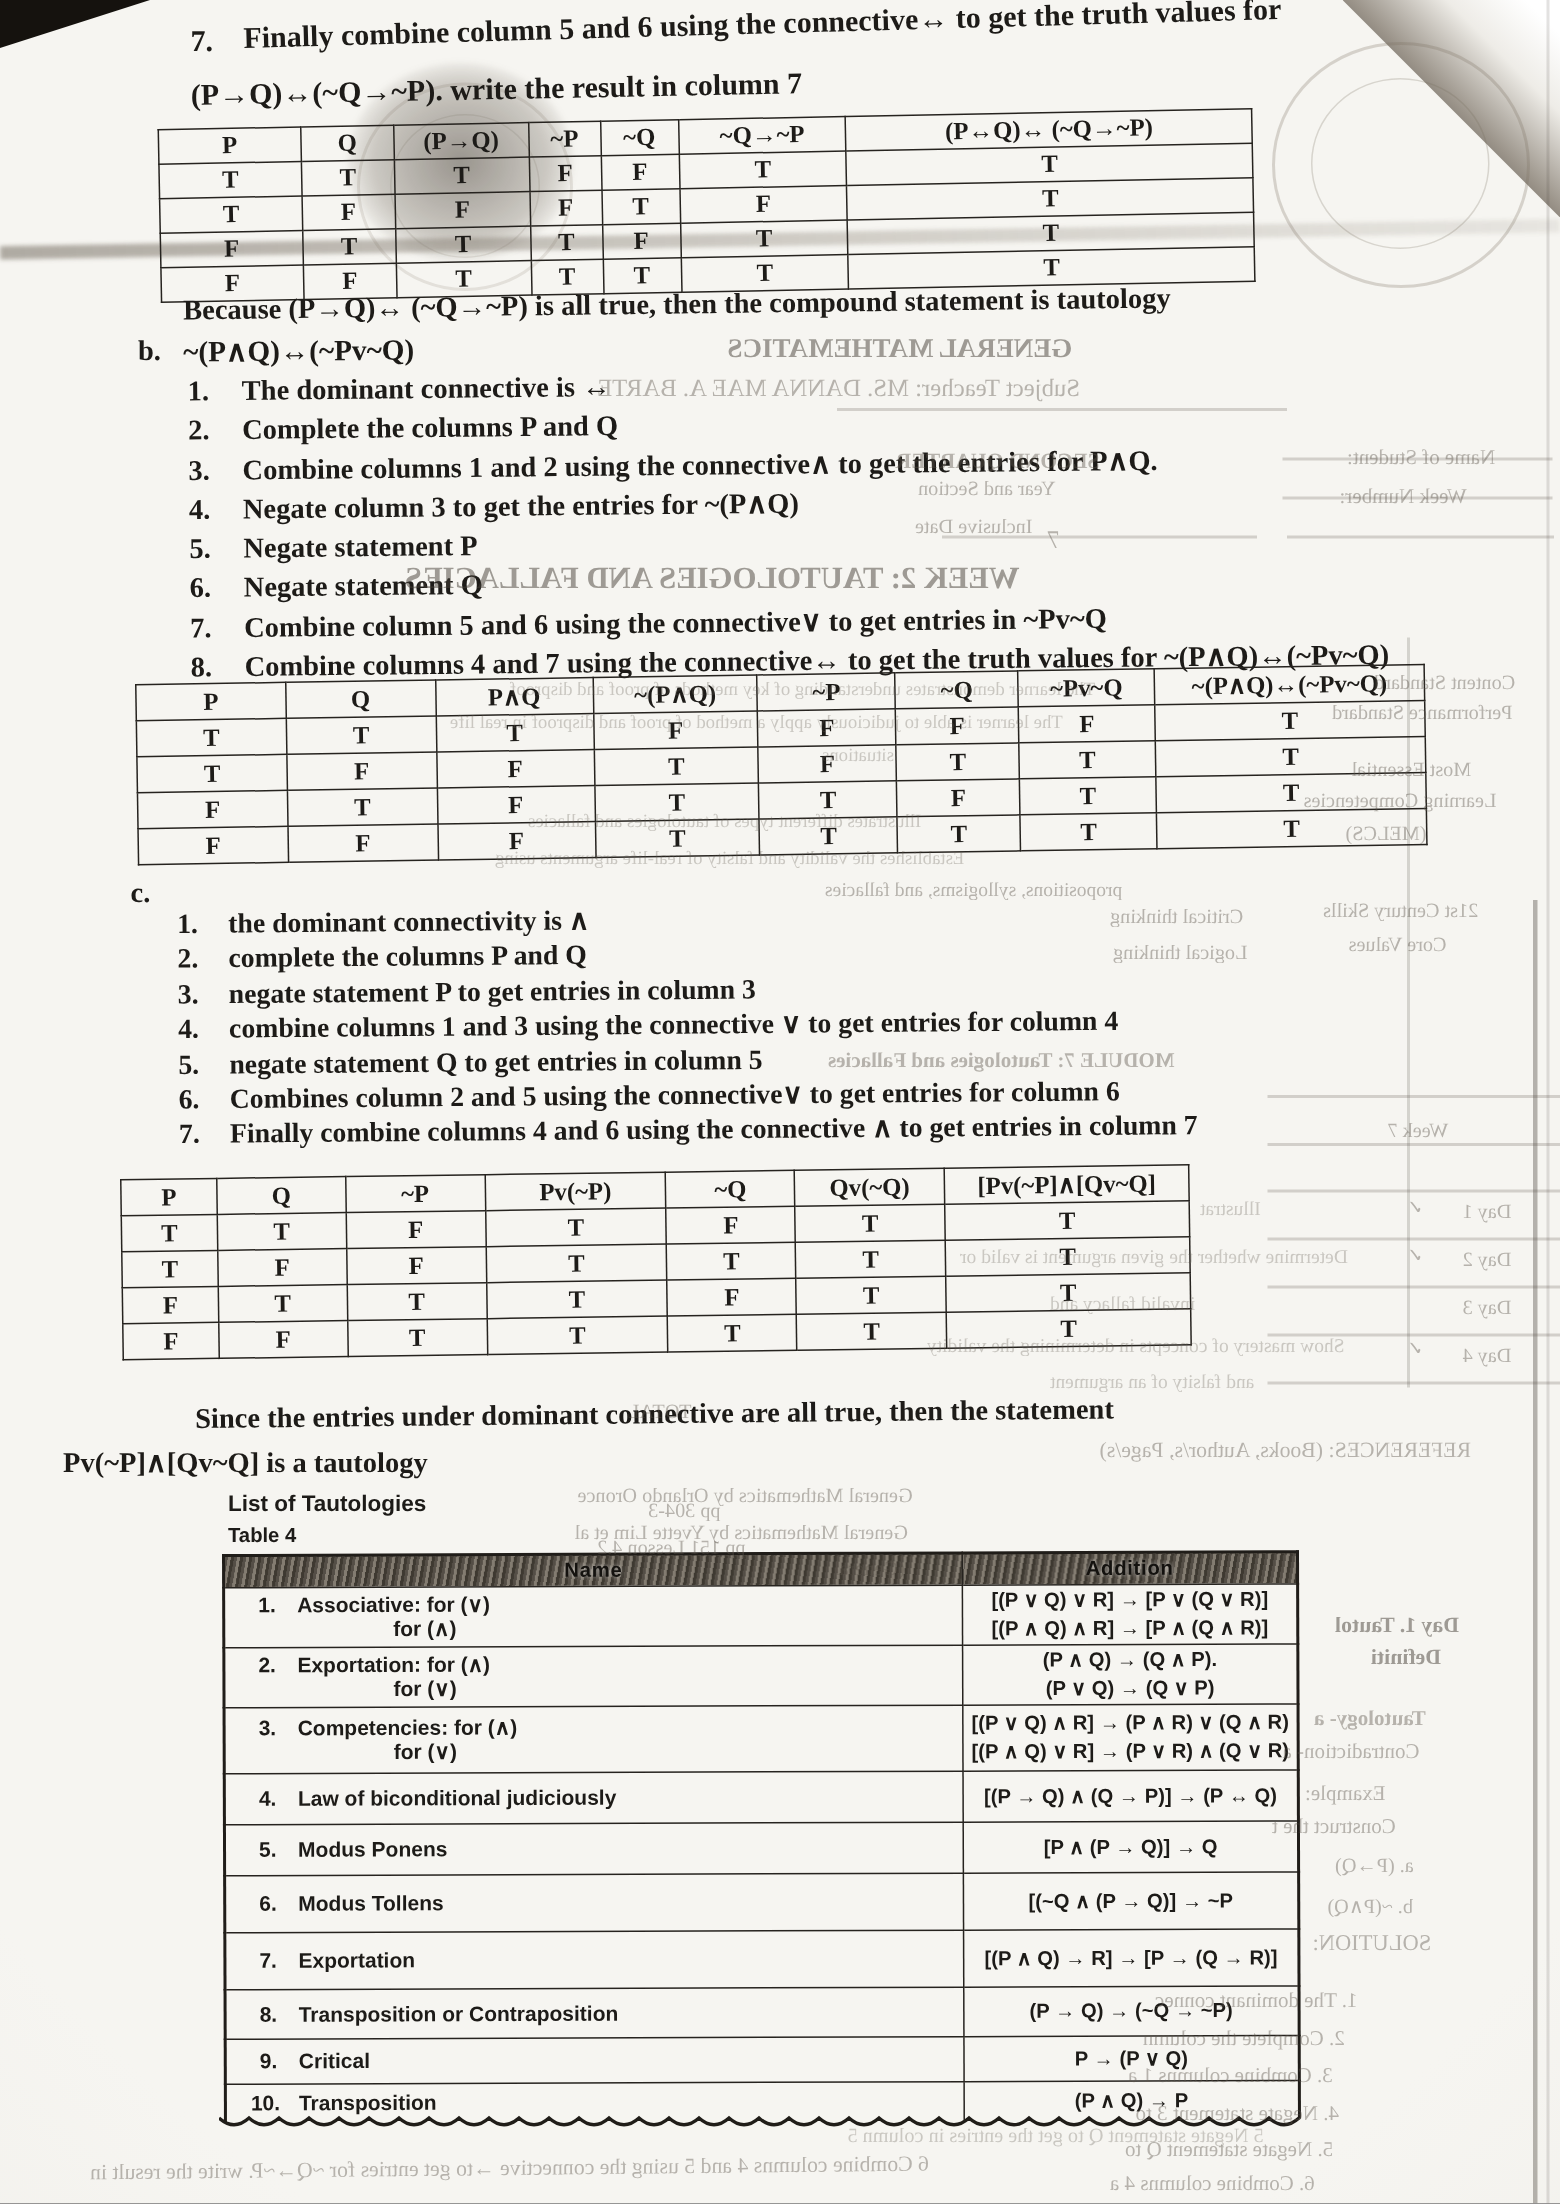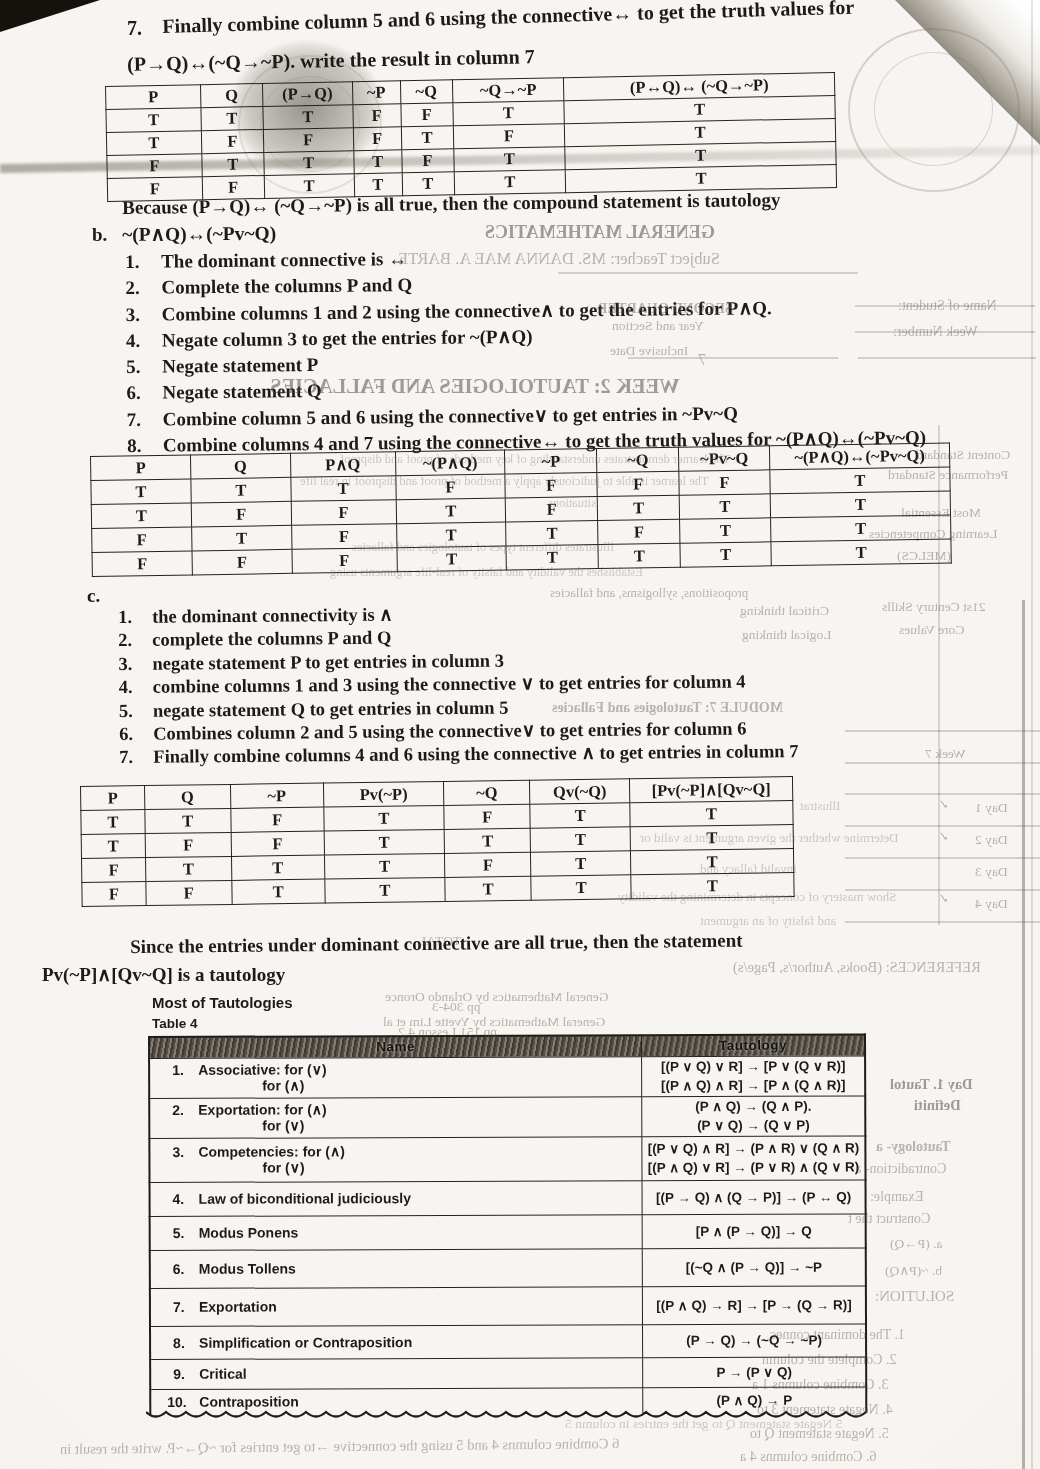--- a/index.html
+++ b/index.html
@@ -339,32 +339,32 @@
           <td>T</td>
           <td>T</td>
           <td>T</td>
         </tr>
   </tbody>
     </table>
 
   <div class="ln" style="left:130px;top:936px;font-size:19px;transform:rotate(-0.6deg);">Since the entries under dominant connective are all true, then the statement</div>
   <div class="ln" style="left:42px;top:963px;font-size:19px;">Pv(~P]∧[Qv~Q] is a tautology</div>
 
-  <div class="ln" style="left:152px;top:994px;font:700 15px 'Liberation Sans',sans-serif;">Most of Tautologies</div>
+  <div class="ln" style="left:152px;top:994px;font:700 15px 'Liberation Sans',sans-serif;">List of Tautologies</div>
   <div class="ln" style="left:152px;top:1016px;font:700 13.5px 'Liberation Sans',sans-serif;">Table 4</div>
 
   <table class="taut" style="left:148px;top:1036px;width:718px;transform:rotate(-0.2deg);">
     <colgroup>
         <col style="width:494px">
         <col style="width:224px">
       </colgroup>
     <tbody>
         <tr style="height:21px">
       <td class="thdr">Name</td>
-      <td class="thdr">Tautology</td>
+      <td class="thdr">Addition</td>
     </tr>
     <tr style="height:40px">
       <td class="nmc">
             <span class="nmrow">
               <span class="no">1.</span>
               <span>Associative: for (∨)</span>
             </span>
             <span class="nm2">for (∧)</span>
           </td>
       <td class="fmc">
@@ -439,21 +439,21 @@
             </span>
           </td>
       <td class="fmc">
             <div>[(P ∧ Q) → R] → [P → (Q → R)]</div>
           </td>
     </tr>
     <tr style="height:33px">
       <td class="nmc">
             <span class="nmrow">
               <span class="no">8.</span>
-              <span>Simplification or Contraposition</span>
+              <span>Transposition or Contraposition</span>
             </span>
           </td>
       <td class="fmc">
             <div>(P → Q) → (~Q → ~P)</div>
           </td>
     </tr>
     <tr style="height:30px">
       <td class="nmc">
             <span class="nmrow">
               <span class="no">9.</span>
@@ -461,21 +461,21 @@
             </span>
           </td>
       <td class="fmc">
             <div>P → (P ∨ Q)</div>
           </td>
     </tr>
     <tr style="height:26px">
       <td class="nmc">
             <span class="nmrow">
               <span class="no" style="margin-left:16px;flex-basis:32px">10.</span>
-              <span>Contraposition</span>
+              <span>Transposition</span>
             </span>
           </td>
       <td class="fmc">
             <div>(P ∧ Q) → P</div>
           </td>
     </tr>
   </tbody>
     </table>
 
   <svg width="722" height="14" style="position:absolute;left:146px;top:1406px;">

